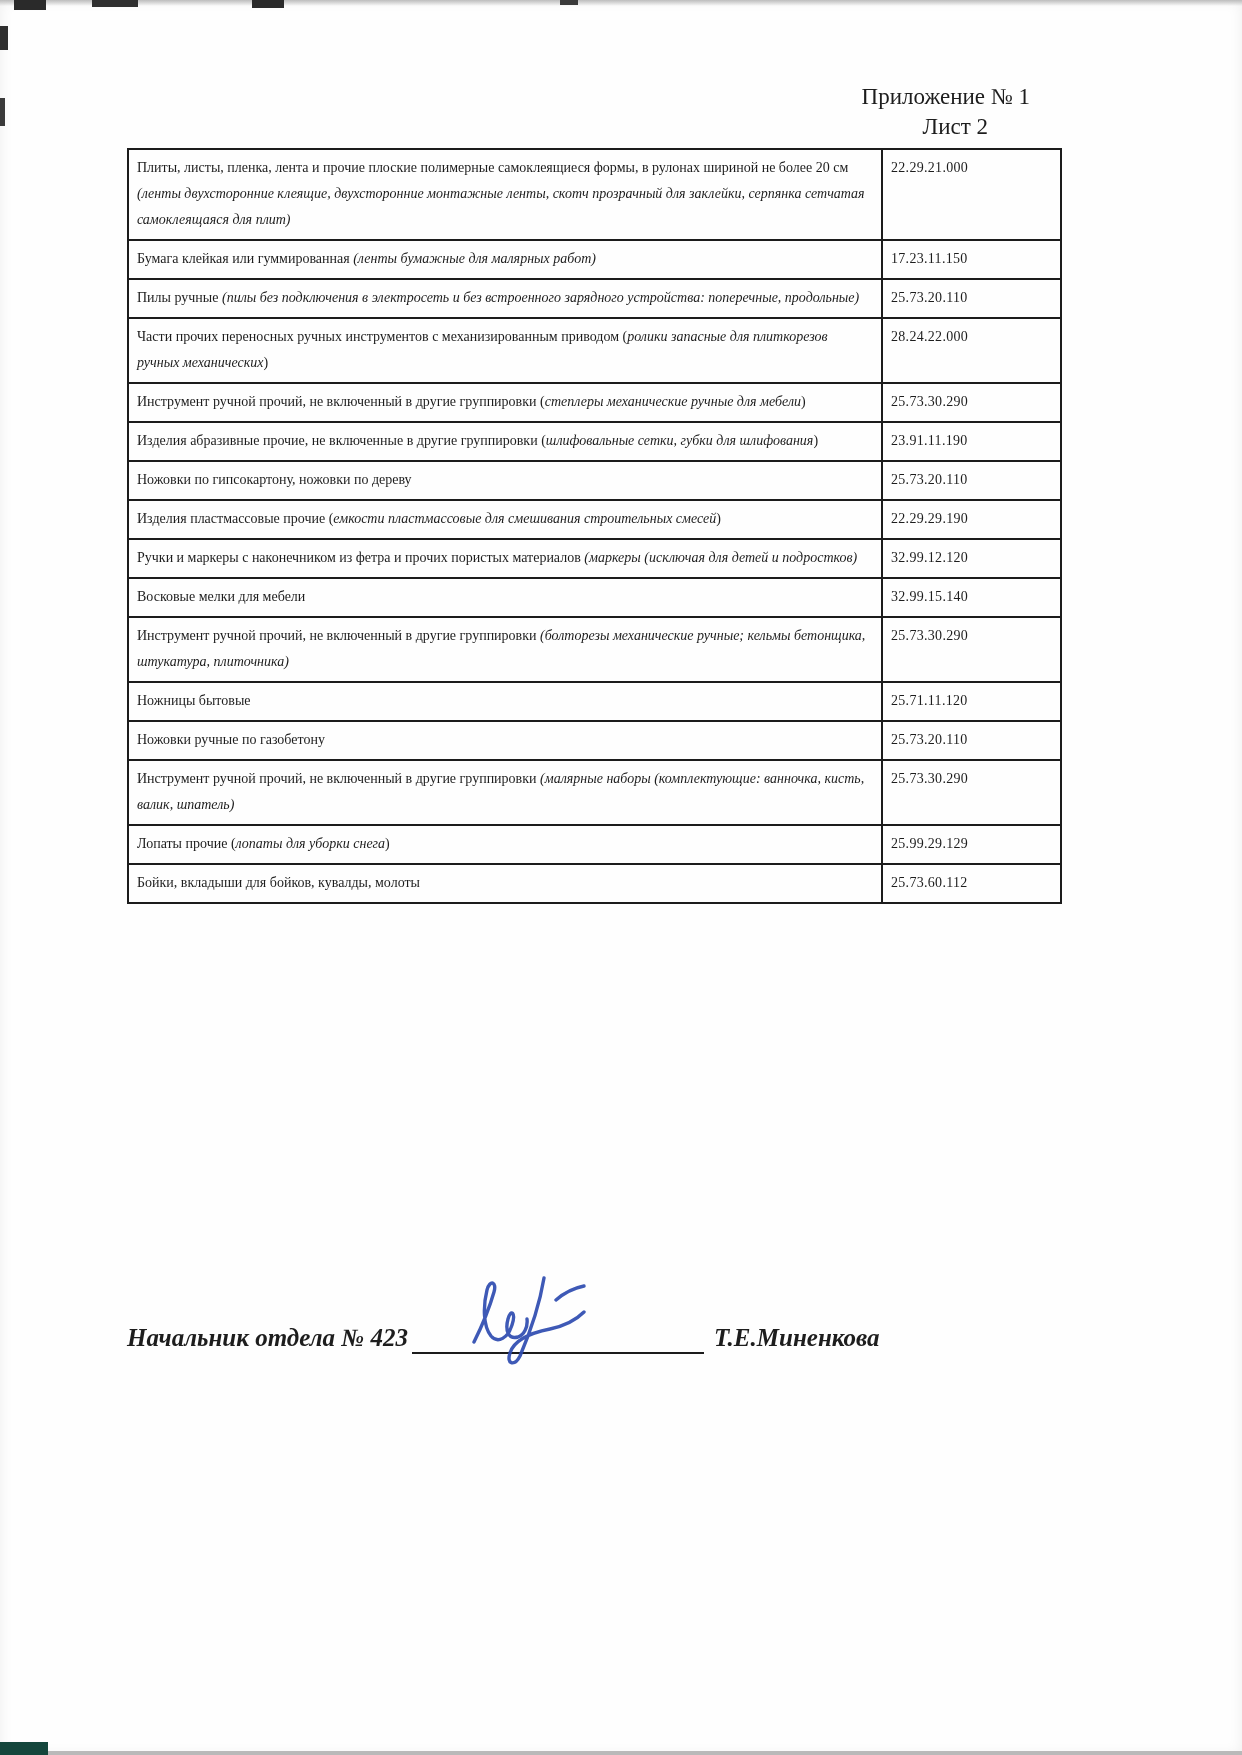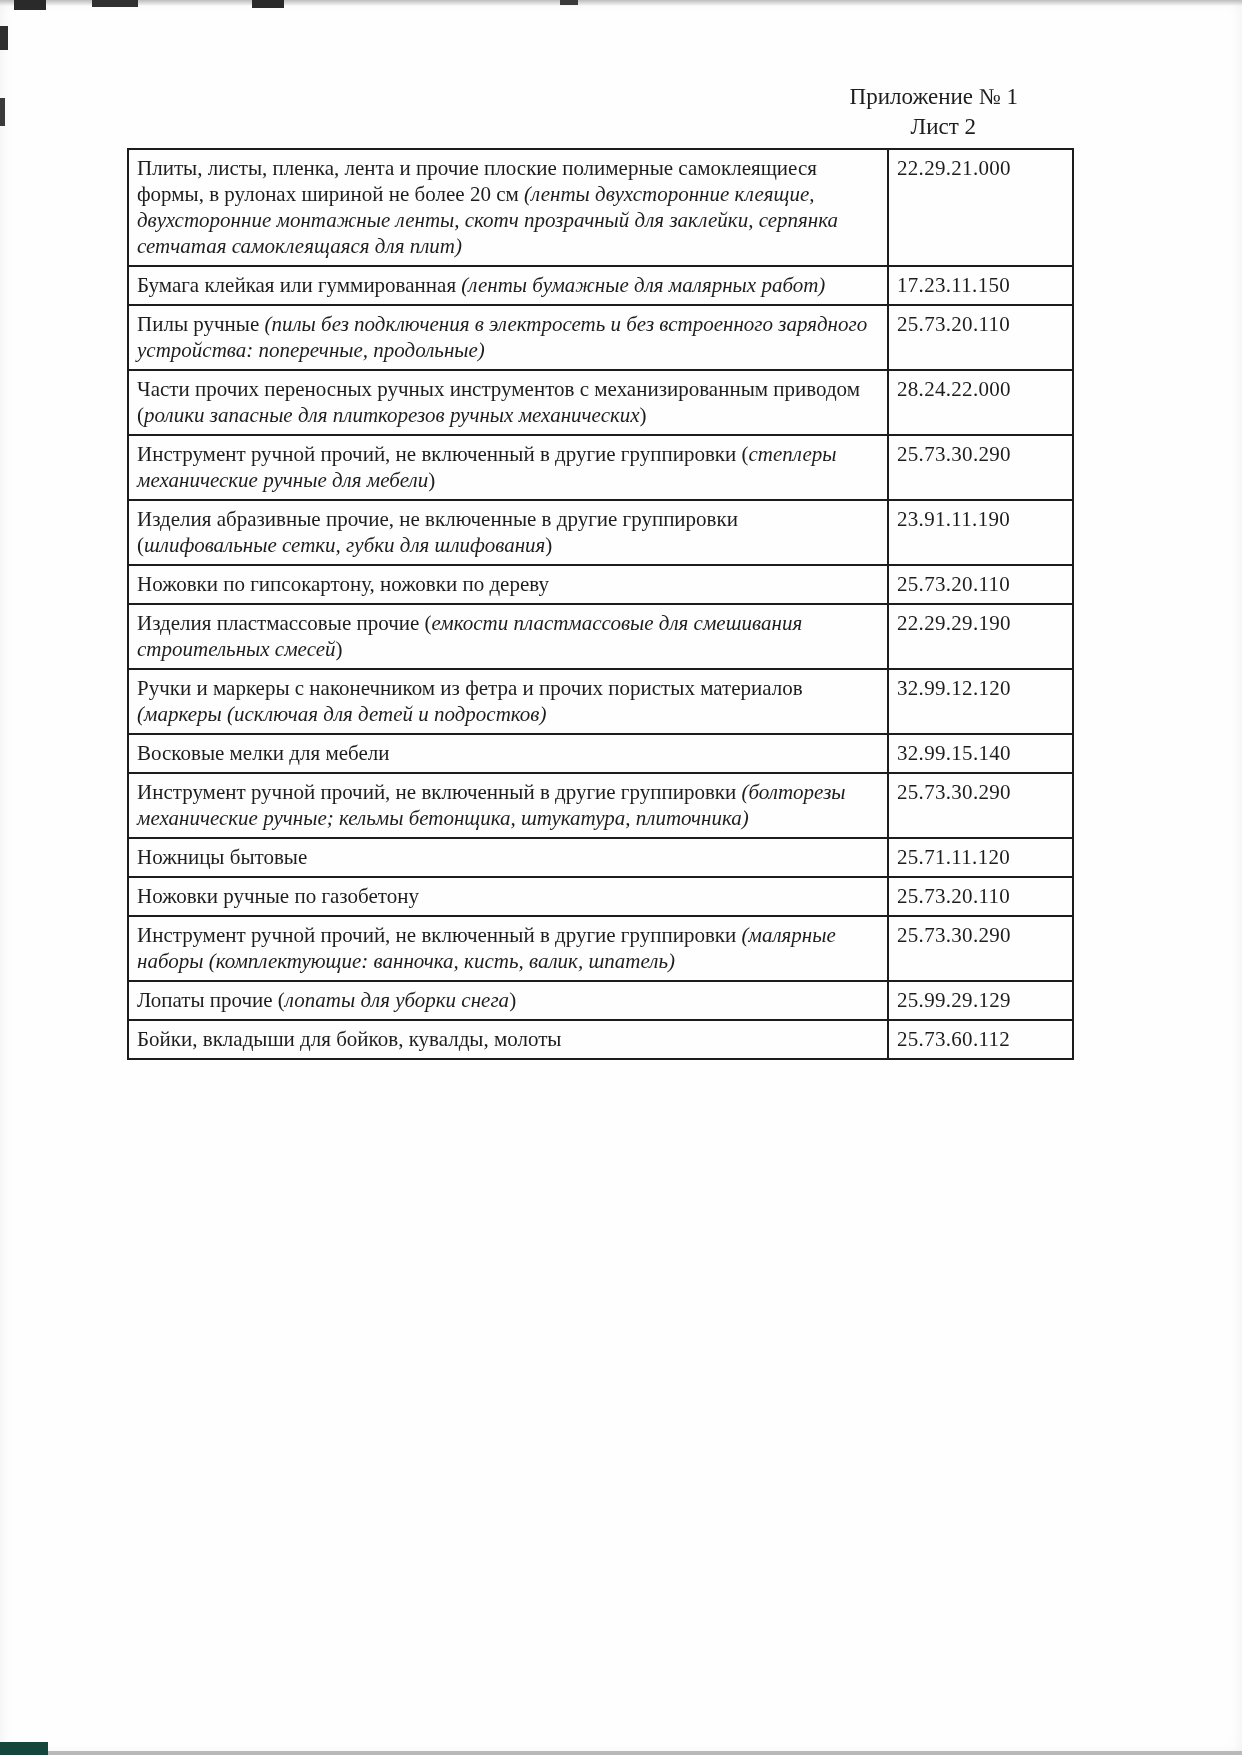--- a/index.html
+++ b/index.html
@@ -27,43 +27,43 @@
   .mark4 { left: 560px; top: 0; width: 18px; height: 5px; background: #3a3a3a; }
   .mark5 { left: 0; top: 26px; width: 8px; height: 24px; background: #2f2f2f; }
   .mark6 { left: 0; top: 98px; width: 5px; height: 28px; background: #3a3a3a; }
   .bottom-strip { left: 0; top: 1751px; width: 100%; height: 4px; background: #b9b9b9; }
   .bottom-teal { left: 0; top: 1742px; width: 48px; height: 13px; background: #14463c; }
 
   
   .header-block {
     position: absolute;
     top: 82px;
-    left: 0;
+    left: 12px;
     width: 1018px;
     text-align: right;
     font-size: 23px;
     line-height: 30px;
   }
   .sheet-line { padding-right: 42px; }
 
   
   table.doc-table {
     position: absolute;
     top: 148px;
     left: 127px;
     width: 891px;
     border-collapse: collapse;
     table-layout: fixed;
   }
   table.doc-table td {
     border: 2px solid #1c1c1c;
     vertical-align: top;
-    font-size: 21px;
+    font-size: 14px;
     line-height: 26px;
-    padding: 5px 17px 6px 8px;
+    padding: 5px 11px 6px 8px;
   }
   td.desc { width: 733px; }
   td.code {
     width: 158px;
     text-align: left;
     vertical-align: middle;
     font-size: 22px;
     letter-spacing: 0.3px;
     padding: 4px 2px;
   }
@@ -182,14 +182,29 @@
           <td class="desc"><span>Лопаты прочие (</span><span class="it">лопаты для уборки снега</span><span>)</span></td>
           <td class="code">25.99.29.129</td>
         </tr>
         <tr>
           <td class="desc"><span>Бойки, вкладыши для бойков, кувалды, молоты</span></td>
           <td class="code">25.73.60.112</td>
         </tr>
       </tbody>
   </table>
 
+  <div class="footer">
+    <div class="footer-inner">
+      <span class="signer-title">Начальник отдела № 423</span>
+      <span class="sig-line">
+        <svg class="sig-svg" width="180" height="96" viewBox="0 0 180 96">
+          <g fill="none" stroke="#2e4cb0" stroke-width="3.4" stroke-linecap="round" stroke-linejoin="round" opacity="0.92">
+            <path d="M14 72 C22 56 30 36 34 22 C37 12 30 9 27 20 C23 36 23 56 31 66 C38 74 48 68 52 55 C56 43 51 38 48 49 C45 60 48 70 58 67 C64 65 68 57 67 49"></path>
+            <path d="M84 8 C80 32 72 58 60 86 C55 96 46 95 50 83 C54 70 70 63 90 59 C104 56 116 50 124 42"></path>
+            <path d="M96 30 C104 23 114 18 124 16"></path>
+          </g>
+        </svg>
+      </span>
+      <span class="signer-name">Т.Е.Миненкова</span>
+    </div>
+  </div>
 
 </div>
 
 </body></html>

